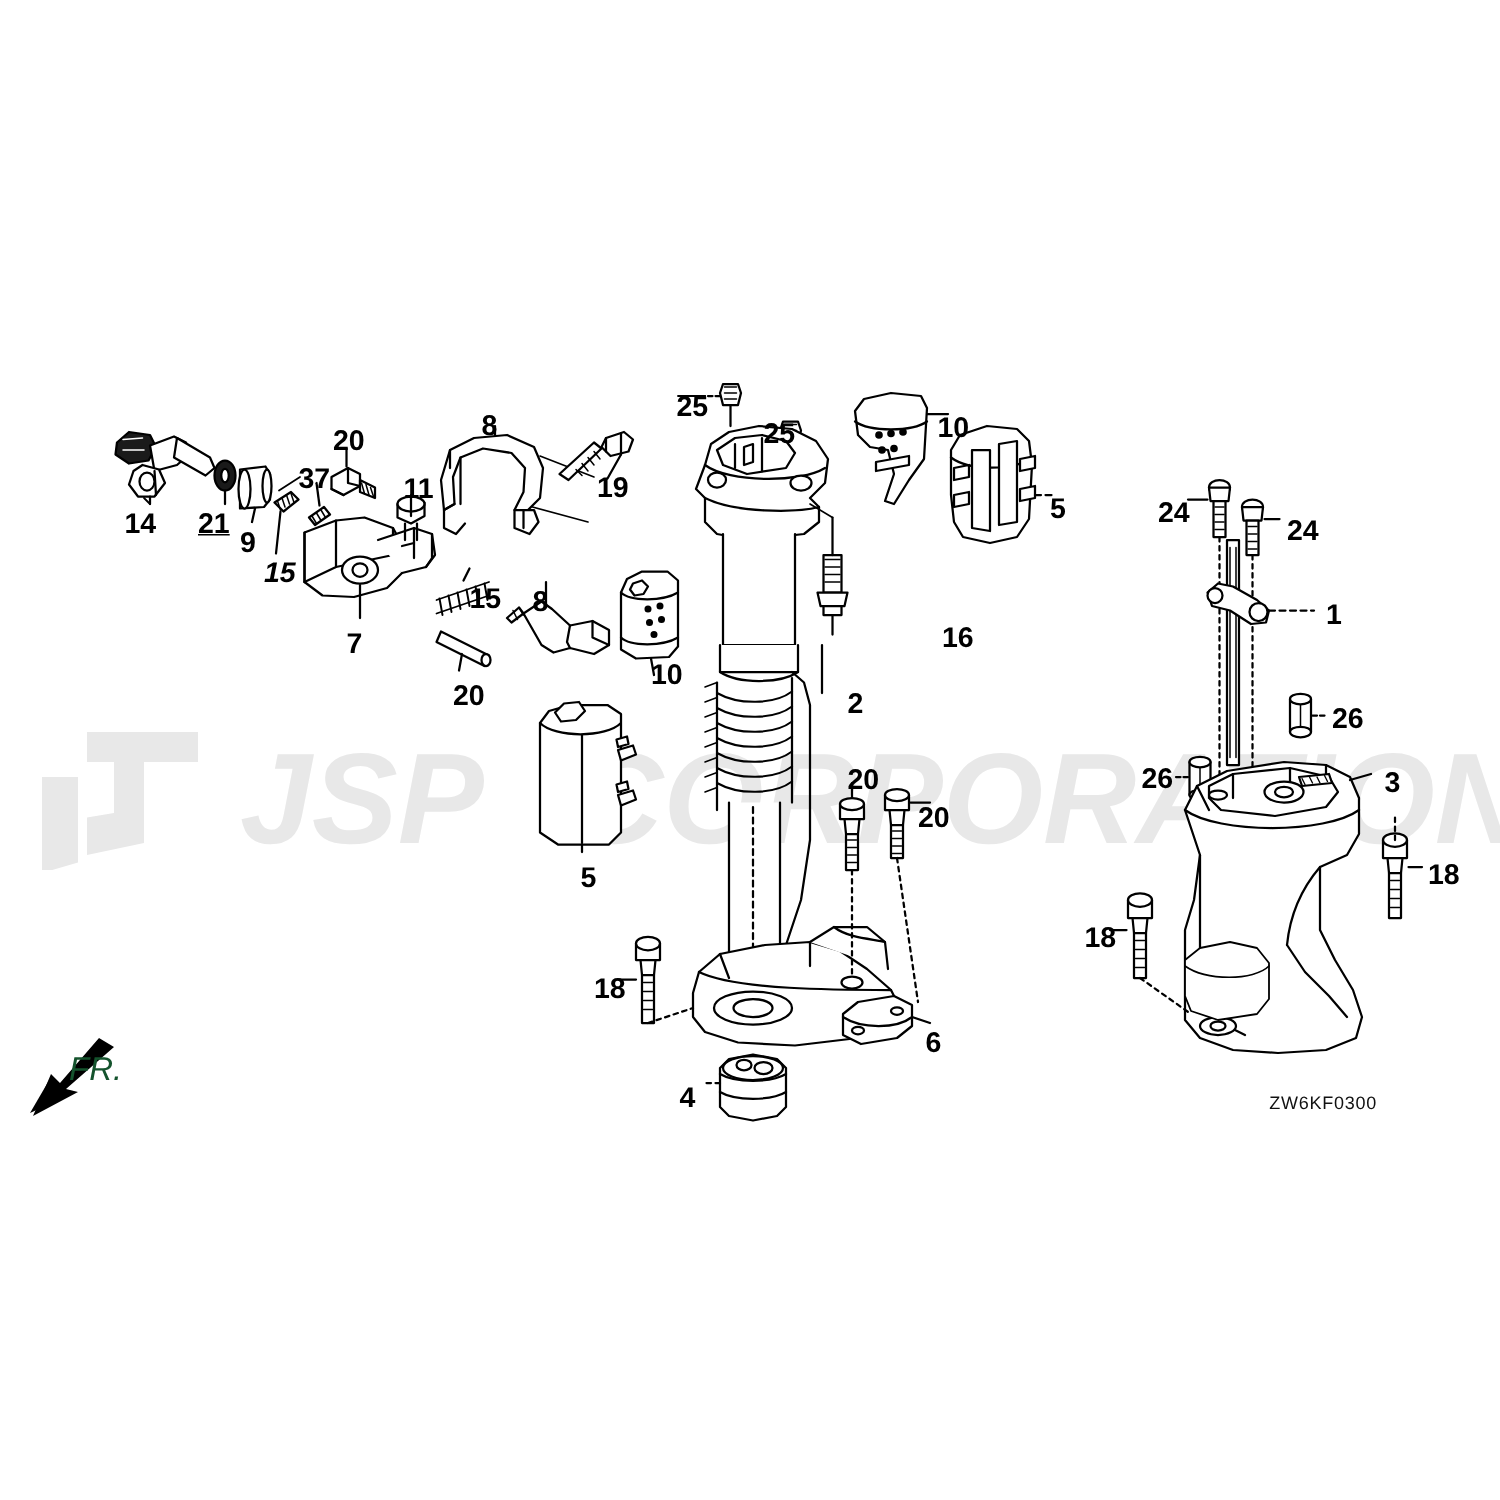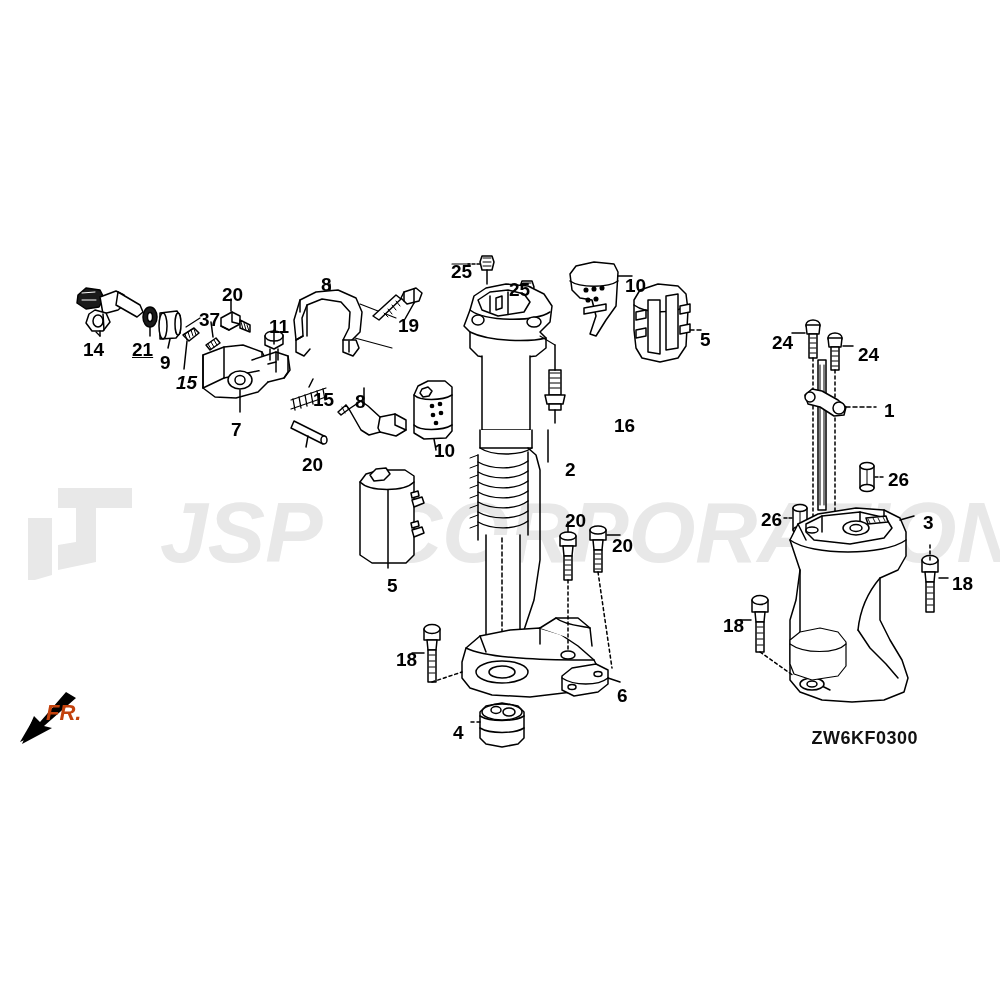--- a/index.html
+++ b/index.html
@@ -35,33 +35,33 @@
     font-family: "Liberation Sans", sans-serif;
     font-weight: bold;
     font-size: 19px;
     color: #000000;
     line-height: 1;
     white-space: nowrap;
   }
   .diagcode {
     position: absolute;
     font-family: "Liberation Sans", sans-serif;
-    font-weight: bold;
-    font-size: 18px;
+    font-weight: normal;
+    font-size: 12px;
     letter-spacing: 0.5px;
     color: #111111;
     white-space: nowrap;
   }
   .frlabel {
     position: absolute;
     font-family: "Liberation Sans", sans-serif;
-    font-weight: bold;
+    font-weight: normal;
     font-style: italic;
     font-size: 22px;
-    color: #c2410c;
+    color: #14532d;
     white-space: nowrap;
   }
 </style>
 </head>
 <body>
 
 <div id="page">
 
   <svg class="wm" viewBox="0 0 1000 110" xmlns="http://www.w3.org/2000/svg">
     <g fill="#e8e8e8">
@@ -457,21 +457,21 @@
   <div class="callout" style="left:313px; top:390px;">15</div>
   <div class="callout" style="left:302px; top:455px;">20</div>
   <div class="callout" style="left:355px; top:392px;">8</div>
   <div class="callout" style="left:398px; top:316px;">19</div>
   <div class="callout" style="left:434px; top:441px;">10</div>
   <div class="callout" style="left:387px; top:576px;">5</div>
   <div class="callout" style="left:451px; top:262px;">25</div>
   <div class="callout" style="left:509px; top:280px;">25</div>
   <div class="callout" style="left:625px; top:276px;">10</div>
   <div class="callout" style="left:700px; top:330px;">5</div>
-  <div class="callout" style="left:614px; top:416px;text-align:center;">16</div>
+  <div class="callout" style="left:628px; top:416px;text-align:center;">16</div>
   <div class="callout" style="left:565px; top:460px;">2</div>
   <div class="callout" style="left:565px; top:511px;">20</div>
   <div class="callout" style="left:612px; top:536px;">20</div>
   <div class="callout" style="left:396px; top:650px;">18</div>
   <div class="callout" style="left:453px; top:723px;">4</div>
   <div class="callout" style="left:617px; top:686px;">6</div>
   <div class="callout" style="left:772px; top:333px;">24</div>
   <div class="callout" style="left:858px; top:345px;">24</div>
   <div class="callout" style="left:884px; top:401px;">1</div>
   <div class="callout" style="left:888px; top:470px;">26</div>

